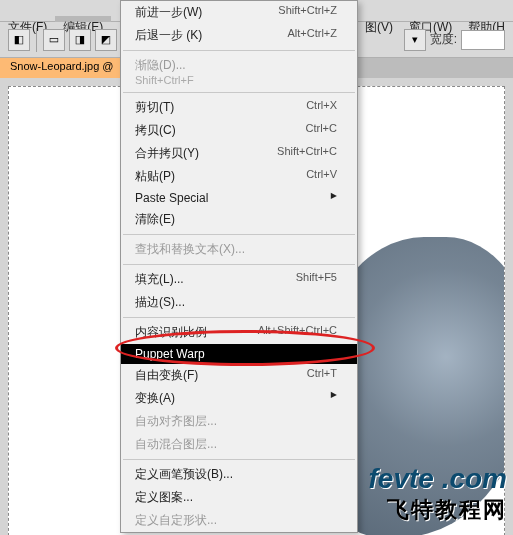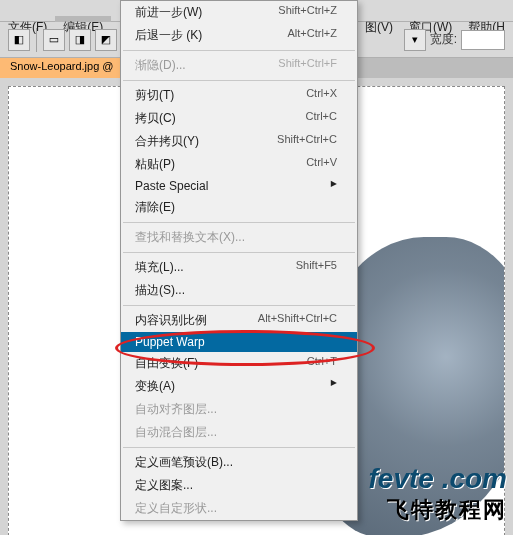--- a/index.html
+++ b/index.html
@@ -16,22 +16,22 @@
 .toolbar .num-input { width: 44px; height: 20px; border: 1px solid #a0a0a0; background: #fff; font-size: 11px; padding: 0 2px; }
 
 .tabbar { background: #bcbcbc; height: 20px; display: flex; font-size: 11px; }
 .tabbar .tab { padding: 2px 10px; background: #fdba74; border-right: 1px solid #a0a0a0; }
 
 .canvas { background: #fff; margin: 8px; border: 1px dashed #888; height: 460px; position: relative; overflow: hidden; }
 .canvas .img-placeholder { position: absolute; right: -30px; top: 150px; width: 220px; height: 300px; background: radial-gradient(circle at 60% 40%, #9ab 0%, #678 40%, #456 100%); border-radius: 50% 40% 60% 30%; opacity: 0.9; }
 
 .dropdown { position: absolute; left: 120px; top: 0; width: 238px; background: #f0f0f0; border: 1px solid #979797; box-shadow: 3px 3px 6px rgba(0,0,0,0.25); z-index: 100; font-size: 12px; }
 .dropdown .row { display: flex; justify-content: space-between; padding: 3px 20px 3px 14px; color: #222; cursor: default; }
-.dropdown .row.disabled { color: #9a9a9a; }
-.dropdown .row.highlight { background: #0369a1; color: #fff; }
+.dropdown .row.disabled { color: #9a9a9a; flex-direction: column; }
+.dropdown .row.highlight { background: #000000; color: #fff; }
 .dropdown .sep-h { height: 1px; background: #c8c8c8; margin: 3px 2px; }
 .dropdown .arrow::after { content: "▶"; font-size: 8px; margin-left: 4px; color: inherit; }
 .dropdown .shortcut { color: #555; font-size: 11px; }
 .dropdown .row.disabled .shortcut { color: #aaa; }
 
 .ring { position: absolute; left: 115px; top: 330px; width: 260px; height: 36px; border: 3px solid #d22; border-radius: 50%; z-index: 200; pointer-events: none; }
 
 .watermark { position: absolute; right: 6px; bottom: 10px; z-index: 300; text-align: right; }
 .watermark .wm1 { font-size: 28px; font-weight: bold; font-style: italic; color: #0c4a6e; text-shadow: 1px 1px 0 #fff; }
 .watermark .wm1 .dot { color: #f60; }

